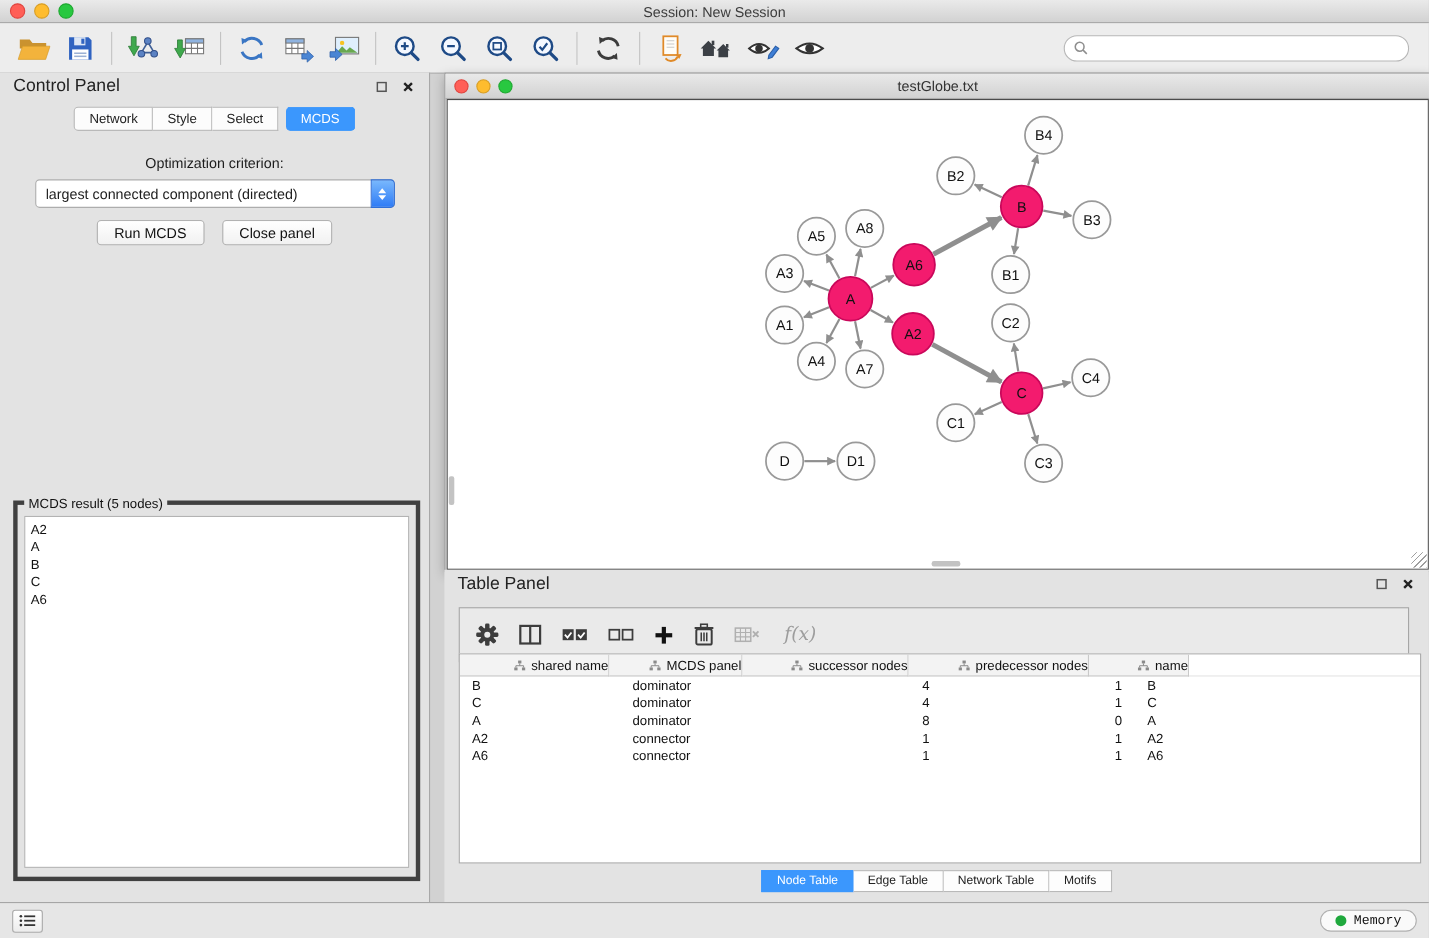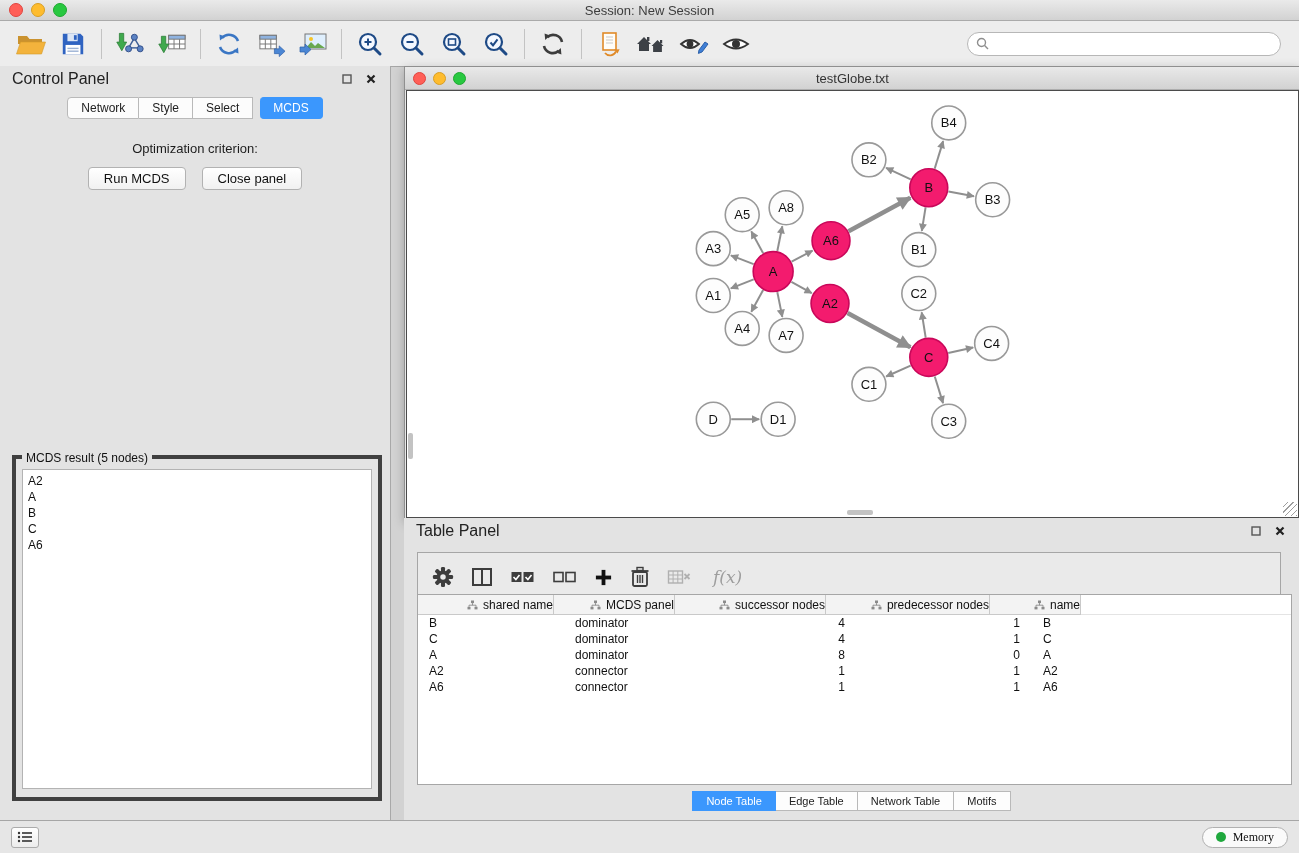--- a/index.html
+++ b/index.html
@@ -78,21 +78,21 @@
   .col3{width:163px;flex:0 0 163px;}
   .col4{width:90px;flex:0 0 90px;}
   .tp-tabs{position:absolute;left:0;right:0;bottom:10px;display:flex;justify-content:center;}
   .tp-tab{padding:3px 13px;font-size:11px;background:#fdfdfd;border:1px solid #b9b9b9;border-left:none;color:#222;}
   .tp-tab:first-child{border-left:1px solid #b9b9b9;}
   .tp-tab.active{background:var(--accent,#3b97fd);color:#fff;border-color:var(--accent,#3b97fd);}
 
   
   .statusbar{position:absolute;left:0;right:0;bottom:0;height:32px;background:#e6e6e6;border-top:1px solid #a6a6a6;display:flex;align-items:center;padding:0 11px;}
   .list-btn{width:28px;height:21px;border:1px solid #ababab;border-radius:3px;background:linear-gradient(#ffffff,#ececec);display:flex;align-items:center;justify-content:center;padding:0;}
-  .memory-btn{margin-left:auto;display:flex;align-items:center;gap:7px;border:1px solid #b0b0b0;border-radius:11px;background:#fafafa;padding:2px 13px;font-size:12px;font-family:Liberation Serif, serif;color:#111;}
+  .memory-btn{margin-left:auto;display:flex;align-items:center;gap:7px;border:1px solid #b0b0b0;border-radius:11px;background:#fafafa;padding:2px 13px;font-size:12px;font-family:Liberation Mono, monospace;color:#111;}
   .memory-dot{width:10px;height:10px;border-radius:50%;background:#1fa83d;}
 </style>
 </head>
 <body>
 
 <div class="app">
 
   <div class="titlebar">
     <div class="traffic">
       <span class="light red"></span>
@@ -268,20 +268,29 @@
         </span>
       </span>
     </div>
     <div class="cp-tabs">
         <div class="cp-tab">Network</div>
         <div class="cp-tab">Style</div>
         <div class="cp-tab">Select</div>
         <div class="cp-tab active">MCDS</div>
       </div>
     <div class="opt-label">Optimization criterion:</div>
+    <div class="dropdown">
+      <span class="dd-value">largest connected component (directed)</span>
+      <span class="dd-stepper">
+        <svg width="9" height="13" viewBox="0 0 10 14">
+            <path d="M5 1 L9 6 H1 Z" fill="#fff"></path>
+            <path d="M5 13 L1 8 H9 Z" fill="#fff"></path>
+          </svg>
+      </span>
+    </div>
     <div class="btn-row">
       <button class="mac-btn">Run MCDS</button>
       <button class="mac-btn">Close panel</button>
     </div>
     <div class="result-fieldset">
       <span class="result-legend">MCDS result (5 nodes)</span>
       <div class="result-box">
           <div class="result-item">A2</div>
           <div class="result-item">A</div>
           <div class="result-item">B</div>

